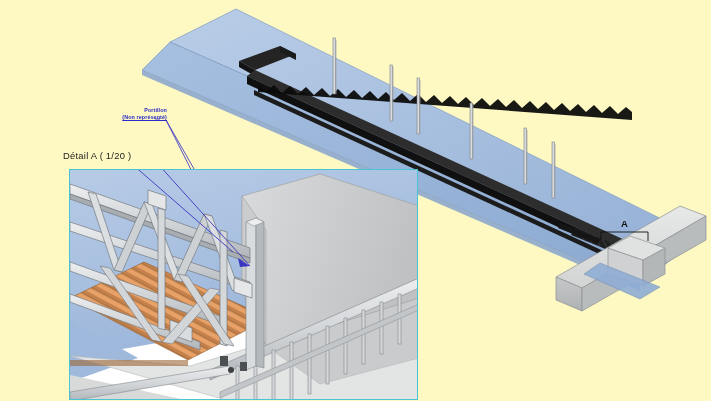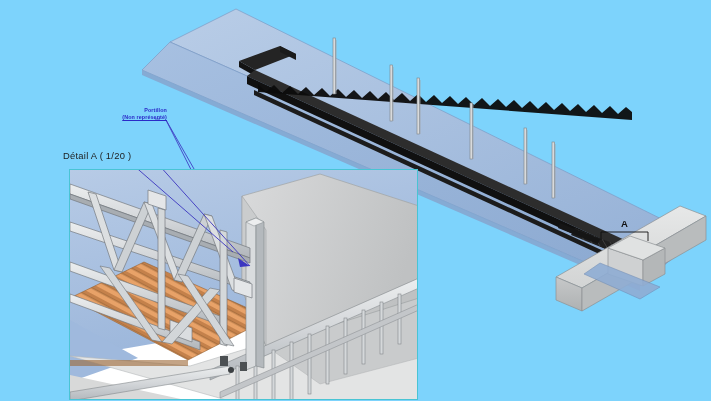--- a/index.html
+++ b/index.html
@@ -1,19 +1,19 @@
 <!DOCTYPE html>
 <html><head>
 <meta charset="utf-8">
 <title>CAD Technical Drawing</title>
 <style>
   html,body{margin:0;padding:0;background:#ffffff;}
   body{width:711px;height:401px;overflow:hidden;
        font-family:"Liberation Sans",sans-serif;}
-  #stage{position:relative;width:711px;height:401px;background:#7dd3fc;overflow:hidden;}
+  #stage{position:relative;width:711px;height:401px;background:#fef9c3;overflow:hidden;}
   #stage svg.layer{position:absolute;left:0;top:0;width:711px;height:401px;}
 
   
   .anno{position:absolute;white-space:nowrap;}
   #portillon-label{
       left:99px;top:107px;width:68px;
       text-align:right;color:#2b2bc8;
       font-size:5.4px;line-height:7.4px;font-weight:bold;letter-spacing:.1px;
   }
   #portillon-label .l2{text-decoration:underline;}

